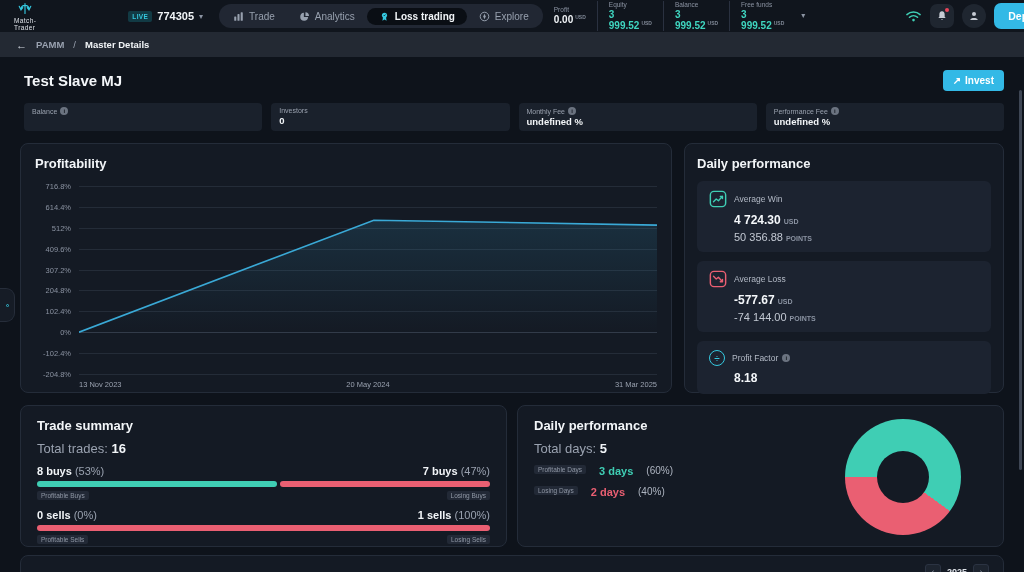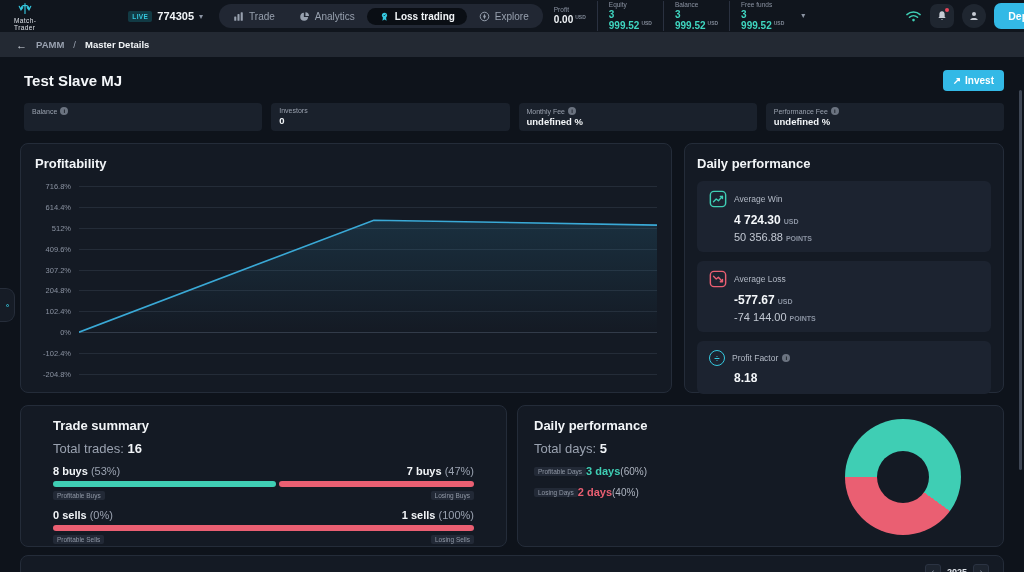--- a/index.html
+++ b/index.html
@@ -68,34 +68,34 @@
   .tp-cards { display:flex; flex-direction:column; gap:9px; margin-top:10px; }
   .tp-card { background:#1c2330; border-radius:6px; padding:9px 12px; }
   .tp-head { display:flex; align-items:center; gap:7px; margin-bottom:5px; }
   .tp-label { font-size:8.5px; color:#b3bac6; display:flex; align-items:center; gap:4px; }
   .tp-value { font-size:12px; font-weight:bold; color:#f4f7fa; margin-left:25px; }
   .tp-value .unit, .tp-points .unit { font-size:7px; color:#8b93a2; font-weight:bold; margin-left:3px; }
   .tp-points { font-size:11px; color:#c3c9d3; margin-left:25px; margin-top:4px; }
   .pf-circle { width:16px; height:16px; border-radius:50%; border:1.4px solid #35c9e0; color:#35c9e0; font-size:10px; display:flex; align-items:center; justify-content:center; }
   
   .row2 { display:grid; grid-template-columns:1fr 1fr; gap:10px; margin:0 20px 8px 20px; }
-  .ts-panel { height:142px; padding:12px 32px; }
+  .ts-panel { height:142px; padding:12px 16px; }
   .total-line { font-size:13px; color:#9aa2b0; margin-top:8px; }
   .total-line b { color:#f2f5f8; }
   .ts-row { margin-top:9px; }
   .ts-row-top { display:flex; justify-content:space-between; font-size:11px; margin-bottom:4px; }
   .ts-bold { font-weight:bold; color:#f2f5f8; }
   .ts-pct { color:#9aa2b0; font-weight:normal; }
   .ts-bar { display:flex; gap:3px; height:6px; }
   .ts-bar .seg { border-radius:4px; }
   .ts-chips { display:flex; justify-content:space-between; margin-top:4px; }
   .chip { background:#222936; color:#8f97a5; font-size:6.5px; padding:1px 4px; border-radius:2px; }
   
   .dp-panel { height:142px; padding:12px 16px; position:relative; }
-  .dp-row { display:flex; align-items:center; gap:0; margin-top:9px; }
+  .dp-row { display:flex; align-items:flex-start; gap:13px; margin-top:9px; }
   .dp-value { font-size:11px; font-weight:bold; }
   .dp-pct { font-size:10px; color:#aeb5c1; }
   .donut { position:absolute; right:42px; top:13px; width:116px; height:116px; border-radius:50%; }
   .donut-hole { position:absolute; inset:32px; border-radius:50%; background:#141a24; }
   
   .roi-panel { margin:0 20px; height:40px; padding:8px 14px; display:flex; justify-content:space-between; align-items:flex-start; }
   .roi-title { margin-top:6px; }
   .pager { display:flex; align-items:center; gap:6px; }
   .pager-btn { width:16px; height:16px; background:#1d242f; border:1px solid #2b3342; border-radius:3px; color:#8b93a2; font-size:9px; display:flex; align-items:center; justify-content:center; cursor:pointer; }
   .pager-year { font-size:9px; font-weight:bold; color:#dfe3e9; }
@@ -274,20 +274,25 @@
         <defs>
           <linearGradient id="areafill" x1="0" y1="0" x2="0" y2="1">
             <stop offset="0" stop-color="#3aa9d6" stop-opacity="0.15"></stop>
             <stop offset="1" stop-color="#3aa9d6" stop-opacity="0"></stop>
           </linearGradient>
         </defs>
         <polygon id="area-poly" fill="url(#areafill)" points="0,146.2 510,34.2 1000,39.1 1000,146.2"></polygon>
         <polyline id="line-poly" fill="none" stroke="#3aa9d6" stroke-width="1.6" vector-effect="non-scaling-stroke" points="0,146.2 510,34.2 1000,39.1"></polyline>
       </svg>
     </div>
+    <div class="x-labels" id="x-labels">
+        <span class="x-label" style="left: 0px;">13 Nov 2023</span>
+        <span class="x-label" style="left: 50%; transform: translateX(-50%);">20 May 2024</span>
+        <span class="x-label" style="right: 0px;">31 Mar 2025</span>
+      </div>
   </div>
 
   <div class="panel tp-panel">
     <div class="panel-title">Daily performance</div>
     <div class="tp-cards">
       <div class="tp-card">
         <div class="tp-head">
           <svg width="18" height="18" viewBox="0 0 20 20">
             <rect x="1.5" y="1.5" width="17" height="17" rx="4" stroke="#3fceb4" stroke-width="1.6" fill="none"></rect>
             <path d="M5 13 L8 10 L10.5 12 L15 7 M12.5 7 L15 7 L15 9.5" stroke="#3fceb4" stroke-width="1.5" fill="none" stroke-linecap="round" stroke-linejoin="round"></path>

